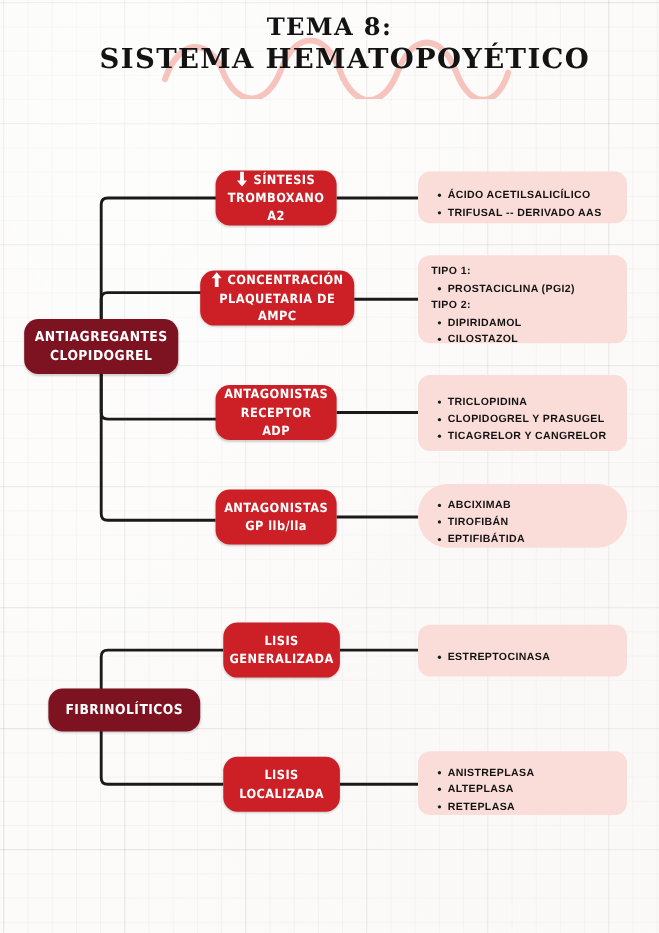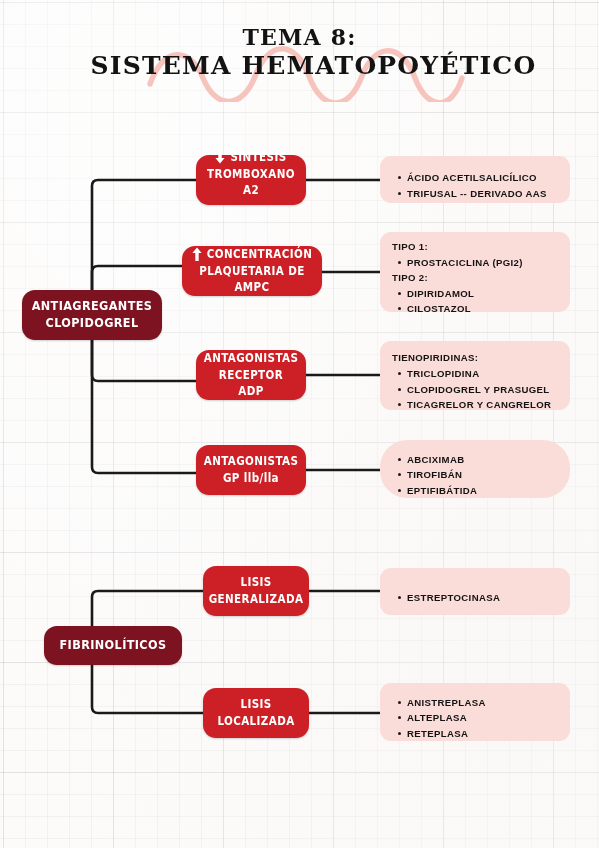--- a/index.html
+++ b/index.html
@@ -32,21 +32,20 @@
     background:
       radial-gradient(ellipse at 20% 12%, rgba(255,255,255,0.55), transparent 60%),
       radial-gradient(ellipse at 85% 75%, rgba(248,246,244,0.5), transparent 65%);
     pointer-events:none;
   }
 
   
   #titlewrap{
     position:absolute;left:0;top:14px;width:599px;
     text-align:center;
-    margin-top:12px;
   }
   #squiggle{position:absolute;left:0;top:0;width:599px;height:76px;}
   .title-line{
     position:relative;
     font-family:"DejaVu Serif", serif;
     font-weight:bold;
     color:#131313;
     letter-spacing:1.2px;
     line-height:1.08;
   }
@@ -139,21 +138,21 @@
     <path d="M309,591 L380,591"></path>
     <path d="M309,713 L380,713"></path>
   </g>
 </svg>
 
 <div class="node root" style="left:22px;top:290px;width:140px;height:50px;">
   <div>ANTIAGREGANTES</div>
   <div>CLOPIDOGREL</div>
 </div>
 
-<div class="node mid" style="left:196px;top:155px;width:110px;height:50px;justify-content:flex-end;">
+<div class="node mid" style="left:196px;top:155px;width:110px;height:50px;">
   <div class="row">
     <svg class="arrow" viewBox="0 0 10 14">
       <path d="M3.3,0 H6.7 V8 H9.6 L5,13.6 L0.4,8 H3.3 Z" fill="#ffffff"></path>
     </svg>
     <span>SÍNTESIS</span>
   </div>
   <div>TROMBOXANO A2</div>
 </div>
 
 <div class="node mid" style="left:182px;top:246px;width:140px;height:50px;">
@@ -189,21 +188,20 @@
     <li>PROSTACICLINA (PGI2)</li>
   </ul>
   <div class="hdr">TIPO 2:</div>
   <ul>
     <li>DIPIRIDAMOL</li>
     <li>CILOSTAZOL</li>
   </ul>
 </div>
 
 <div class="leaf" style="left:380px;top:341px;width:190px;height:69px;">
-  <div class="hdr">TIENOPIRIDINAS:</div>
   <ul>
     <li>TRICLOPIDINA</li>
     <li>CLOPIDOGREL Y PRASUGEL</li>
     <li>TICAGRELOR Y CANGRELOR</li>
   </ul>
 </div>
 
 <div class="leaf" style="left:380px;top:440px;width:190px;height:58px;border-radius:27px;">
   <ul>
     <li>ABCIXIMAB</li>

